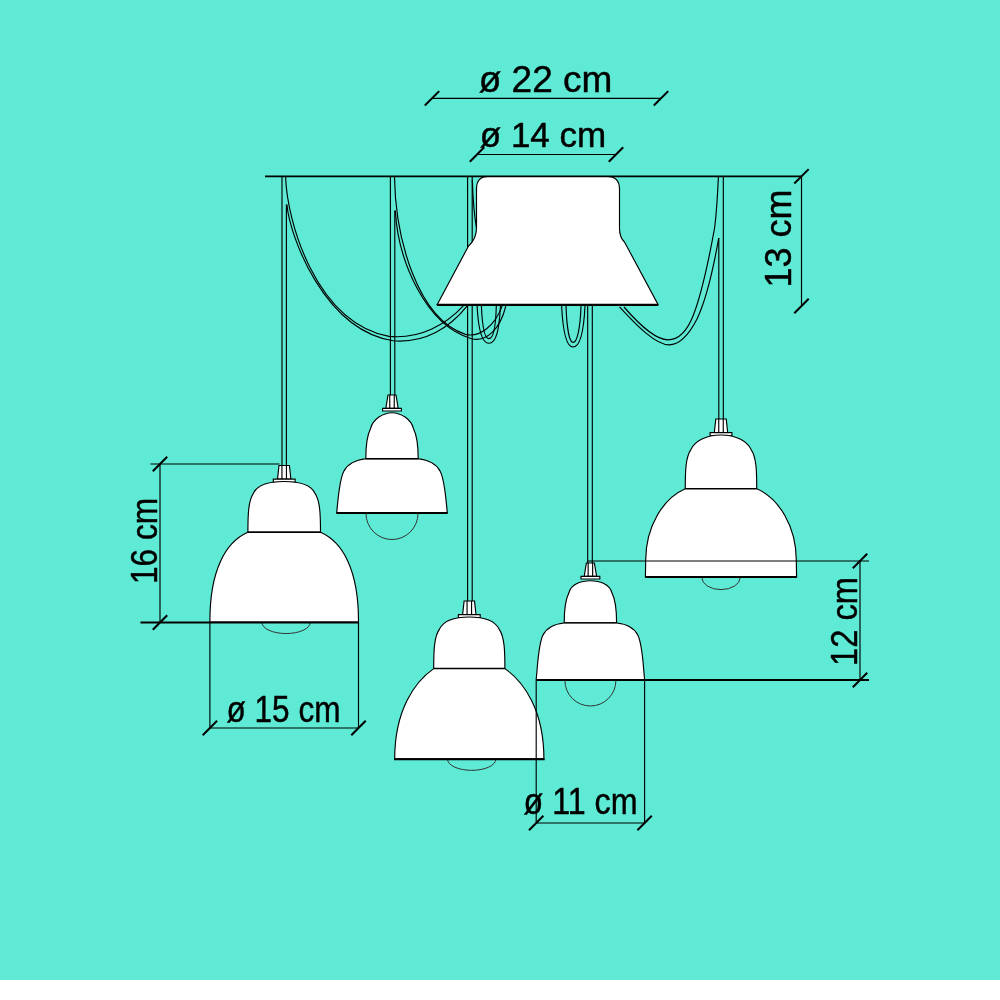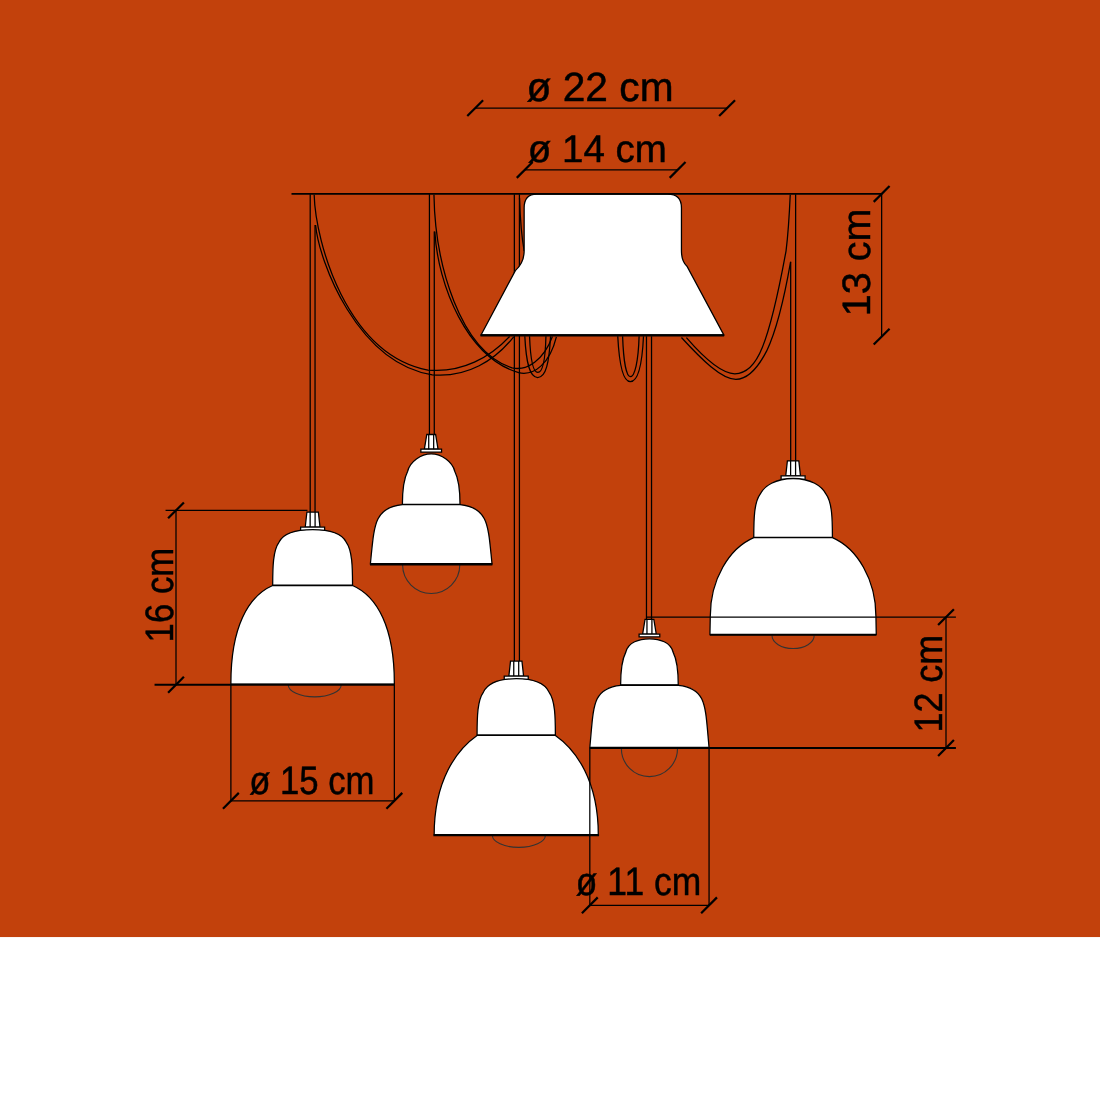--- a/index.html
+++ b/index.html
@@ -1,14 +1,14 @@
 <!DOCTYPE html>
 <html><head><meta charset="utf-8"><style>
 html,body{margin:0;padding:0;background:#fff;}
-.wrap{width:1000px;height:852px;position:relative;background:#c2410c;}
+.wrap{width:1000px;height:980px;position:relative;background:#5eead4;}
 text{font-family:"Liberation Sans", sans-serif;fill:#000;}
 </style></head><body>
 
 <div class="wrap">
 <svg width="1000" height="1000" viewBox="0 0 1000 1000">
 <g fill="none" stroke="#000" stroke-width="1.15" stroke-linecap="butt">
 
 <g>
 <path d="M282,176.5 V466"></path>
 <path d="M286.4,204.5 V466"></path>

